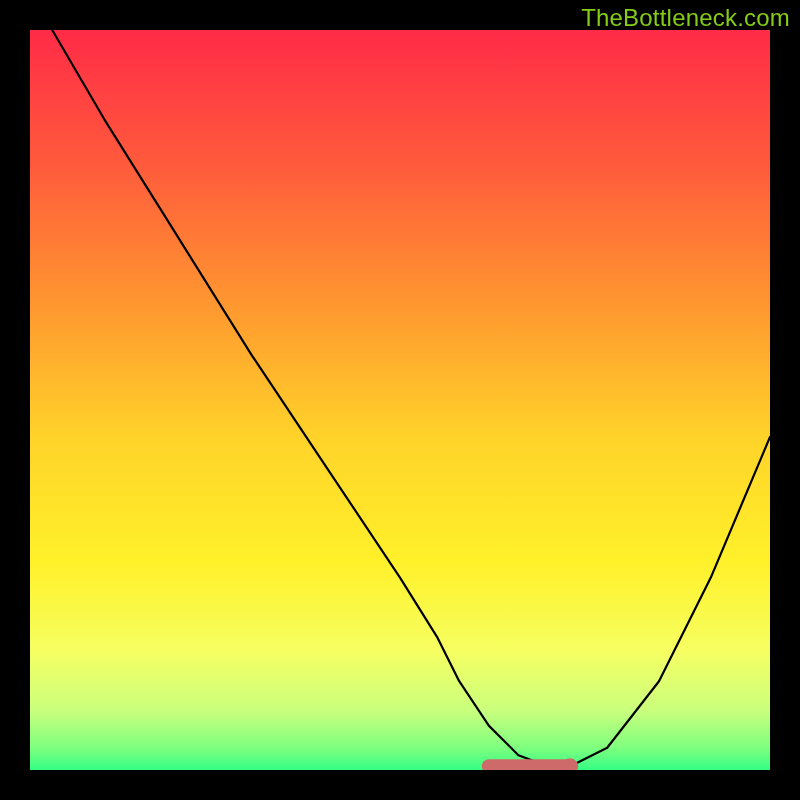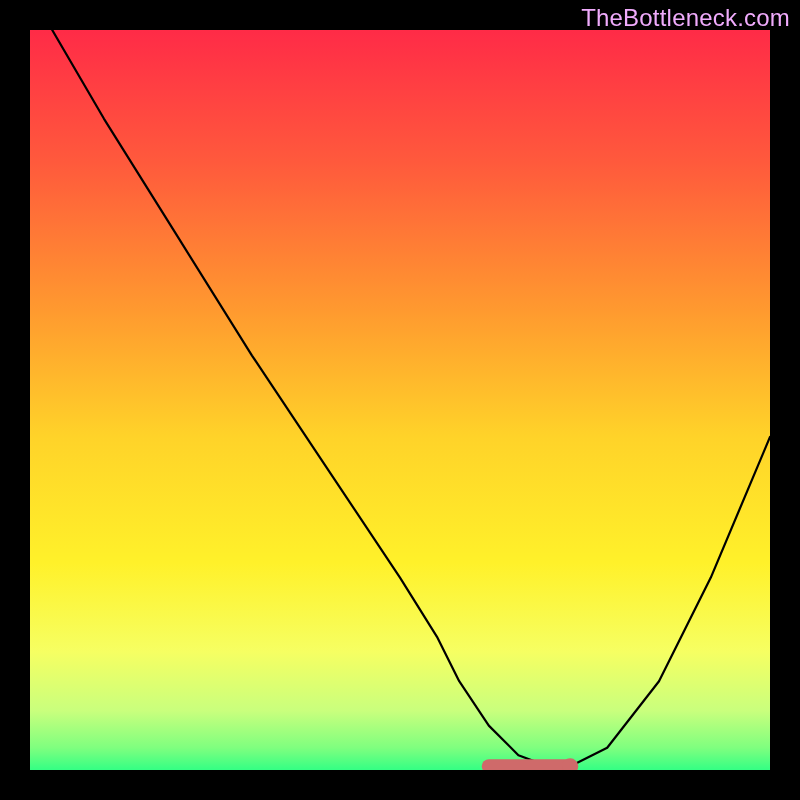--- a/index.html
+++ b/index.html
@@ -2,21 +2,21 @@
 <html><head>
 <meta charset="utf-8">
 <style>
   * { margin: 0; padding: 0; box-sizing: border-box; }
   html, body { width: 800px; height: 800px; overflow: hidden; background: #000; }
   .wrap { position: relative; width: 800px; height: 800px; background: #000; }
   .watermark {
     position: absolute;
     top: 4px;
     right: 10px;
-    color: #f0abfc;
+    color: #84cc16;
     font-family: Arial, Helvetica, sans-serif;
     font-size: 24px;
     font-weight: 400;
     letter-spacing: 0.2px;
     z-index: 5;
     text-align: center;
   }
   .plot {
     position: absolute;
     left: 30px;

